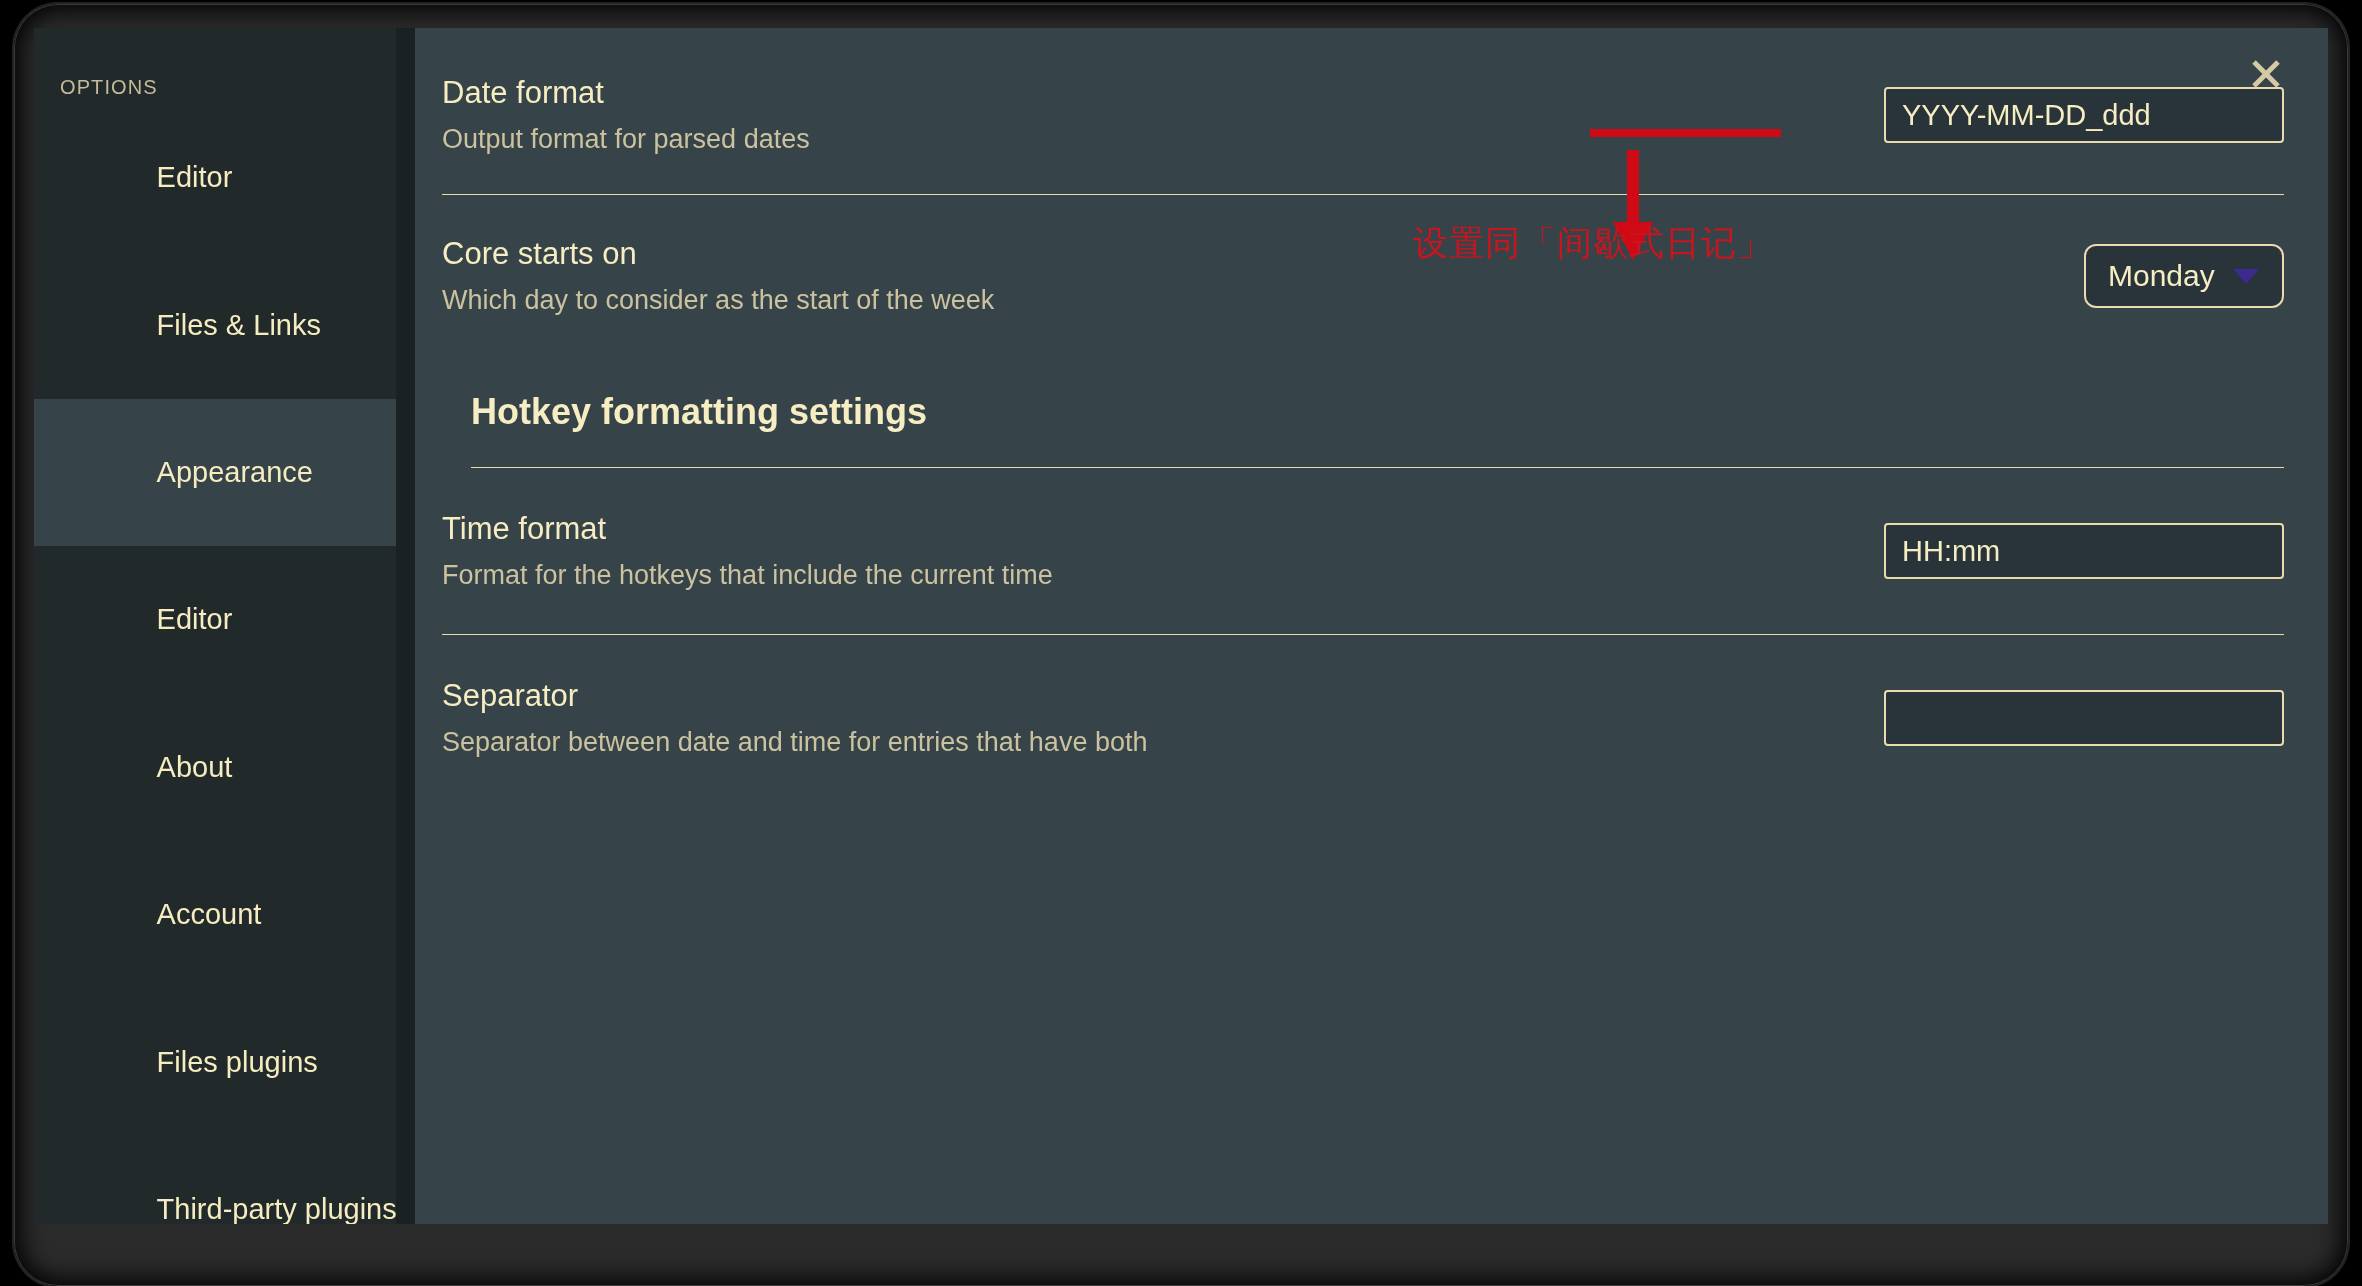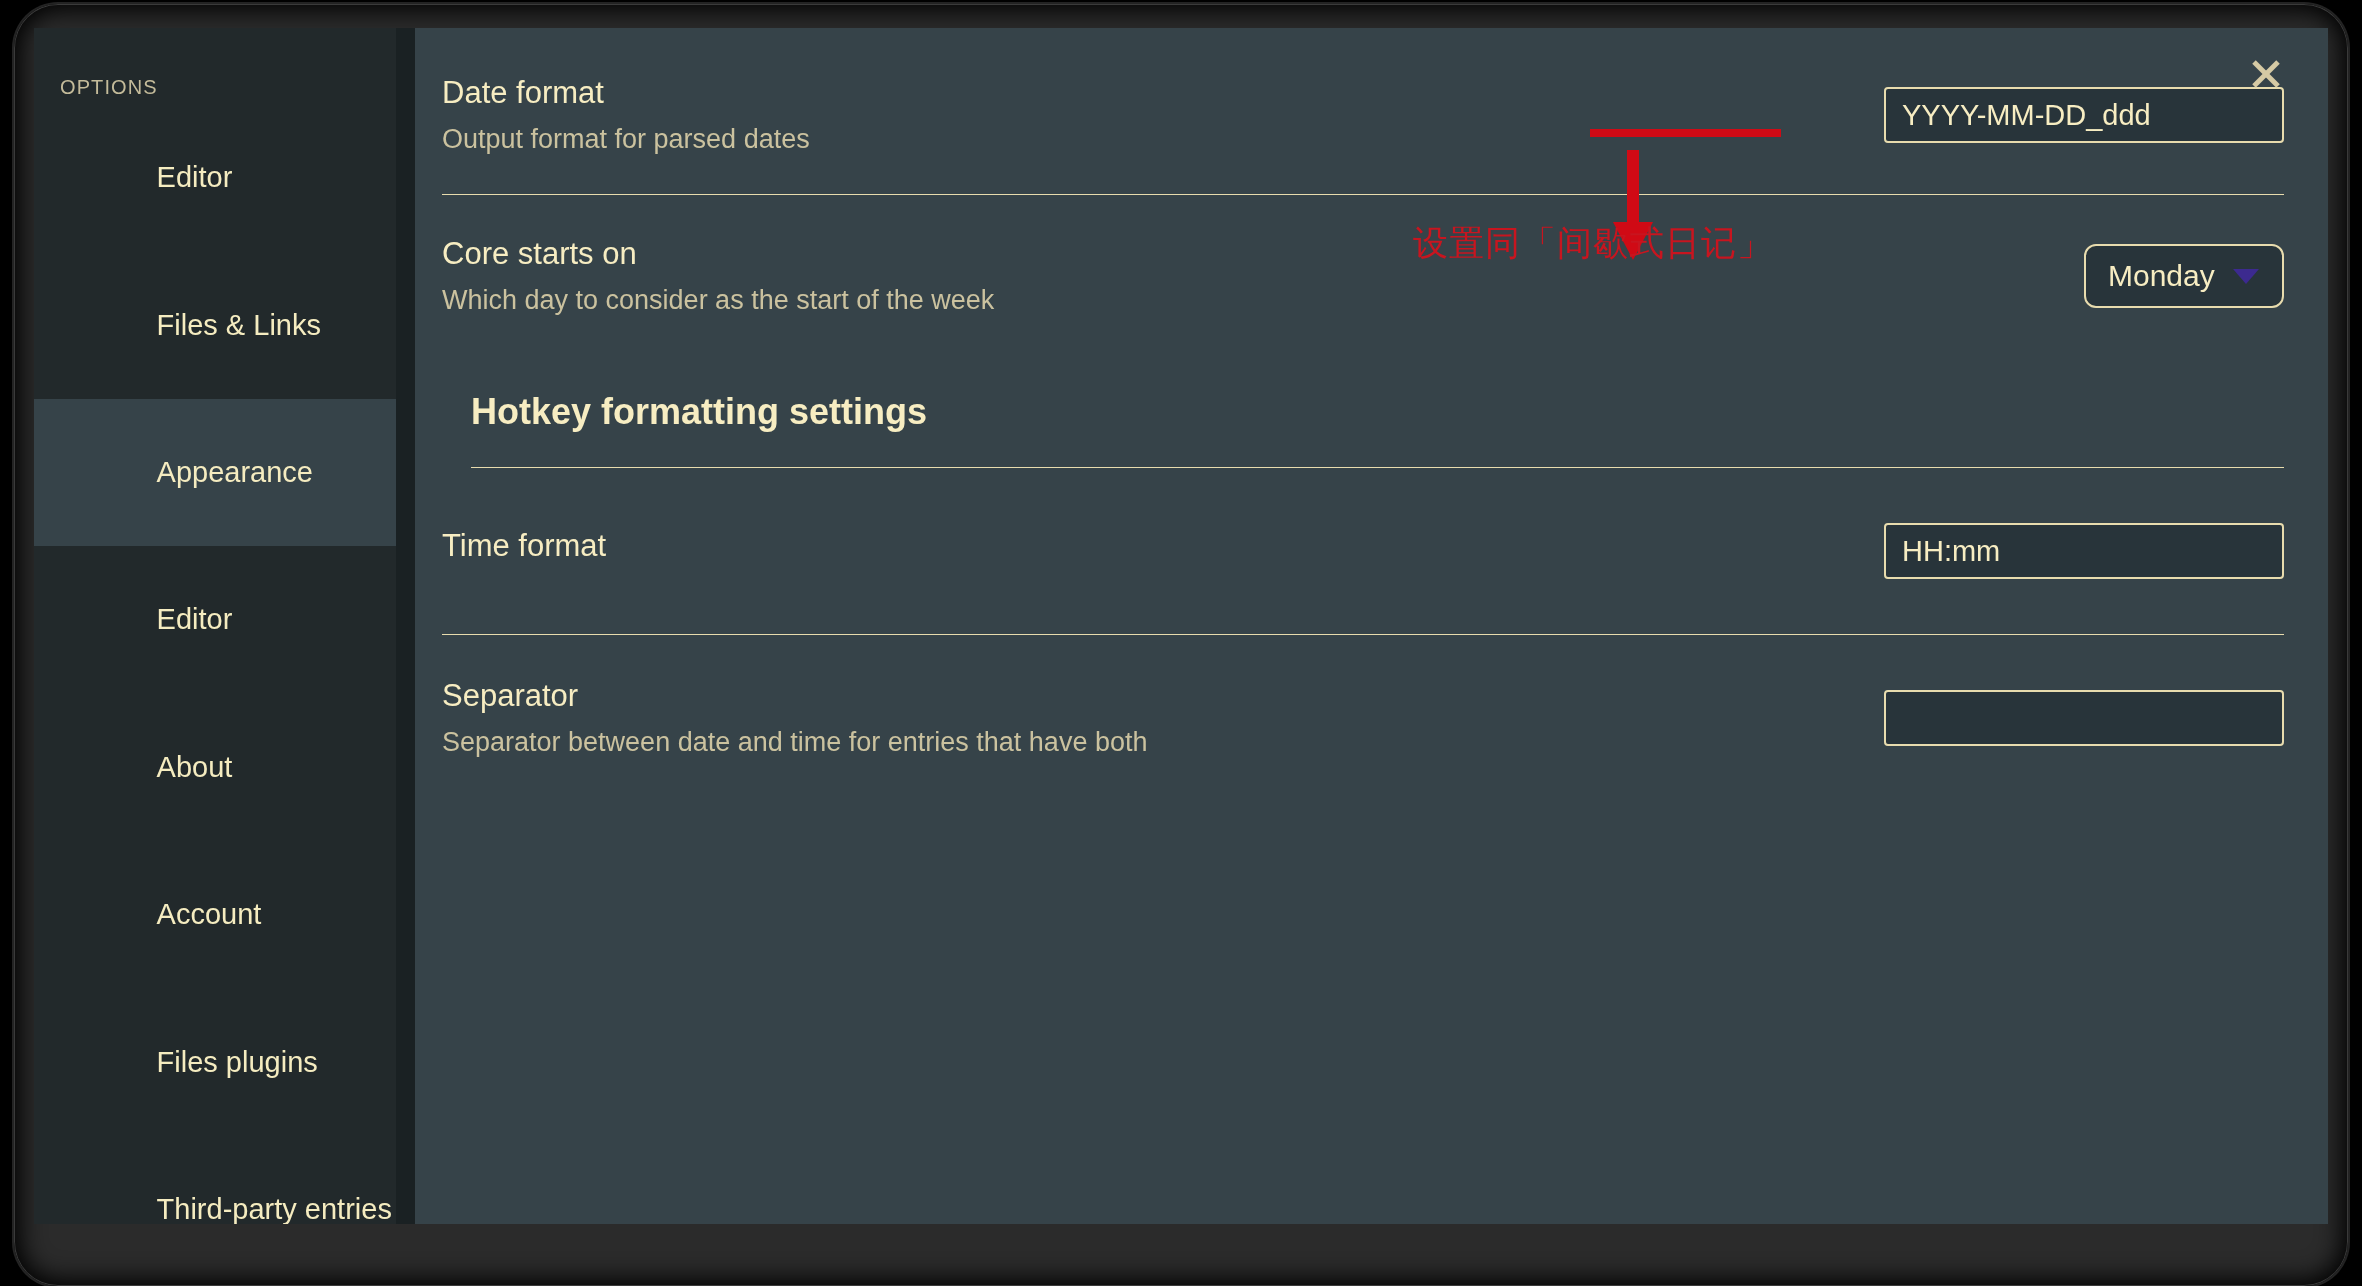--- a/index.html
+++ b/index.html
@@ -264,21 +264,21 @@
 
         <div class="side-item">
           <span>Account</span>
         </div>
 
         <div class="side-item">
           <span>Files plugins</span>
         </div>
 
         <div class="side-item">
-          <span>Third-party entries</span>
+          <span>Third-party plugins</span>
         </div>
 
         <div class="side-scroll-strip"></div>
       </div>
 
       <div id="main">
 
         <div id="close-btn">
           <svg width="34" height="34" viewBox="0 0 34 34" aria-hidden="true">
             <line x1="5" y1="5" x2="29" y2="29" stroke="#d6caa4" stroke-width="5" stroke-linecap="butt"></line>
@@ -304,20 +304,21 @@
             <span class="caret"></span>
           </div>
         </div>
 
         <div class="section-heading">Hotkey formatting settings</div>
         <div class="heading-rule"></div>
 
         <div class="setting-row" style="padding-top:36px;padding-bottom:36px;">
           <div class="setting-info">
             <div class="setting-name">Time format</div>
+            <div class="setting-desc">Format for the hotkeys that include the current time</div>
           </div>
           <input class="text-input" type="text" value="HH:mm" style="">
         </div>
 
         <div class="setting-row no-border" style="padding-top:36px;">
           <div class="setting-info">
             <div class="setting-name">Separator</div>
             <div class="setting-desc">Separator between date and time for entries that have both</div>
           </div>
           <input class="text-input" type="text" value="" style="">

